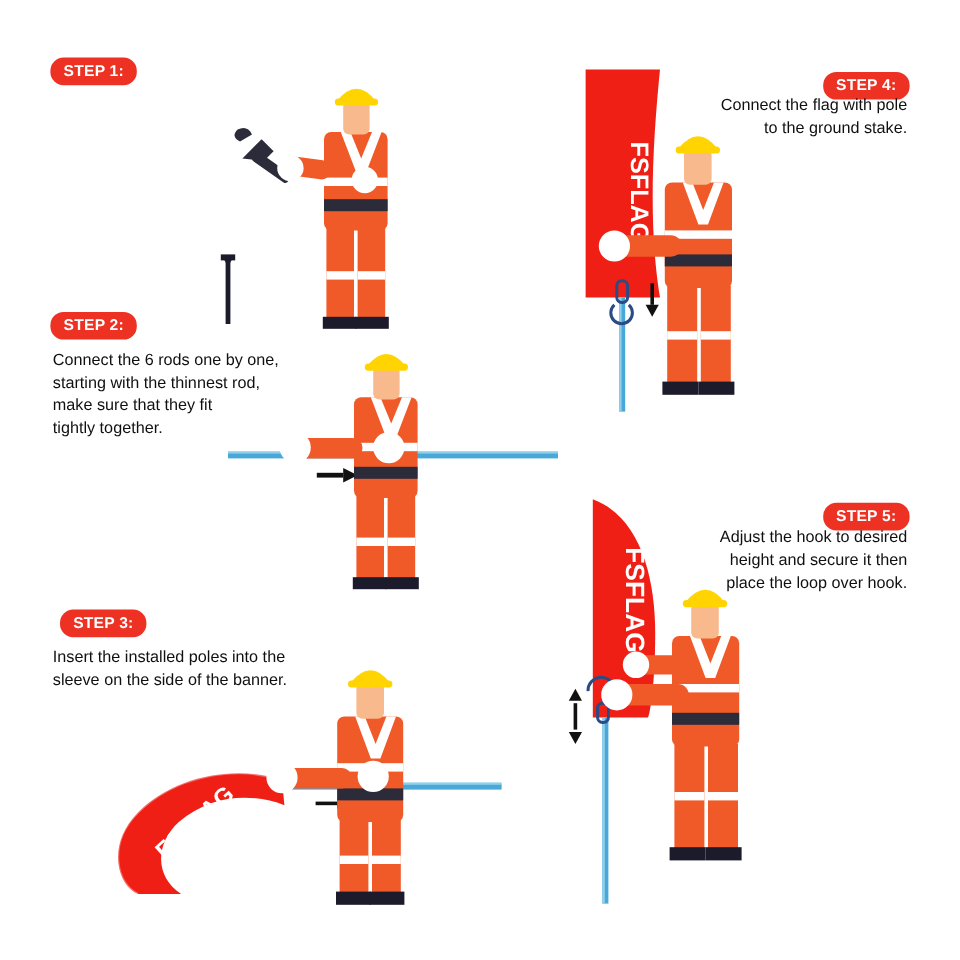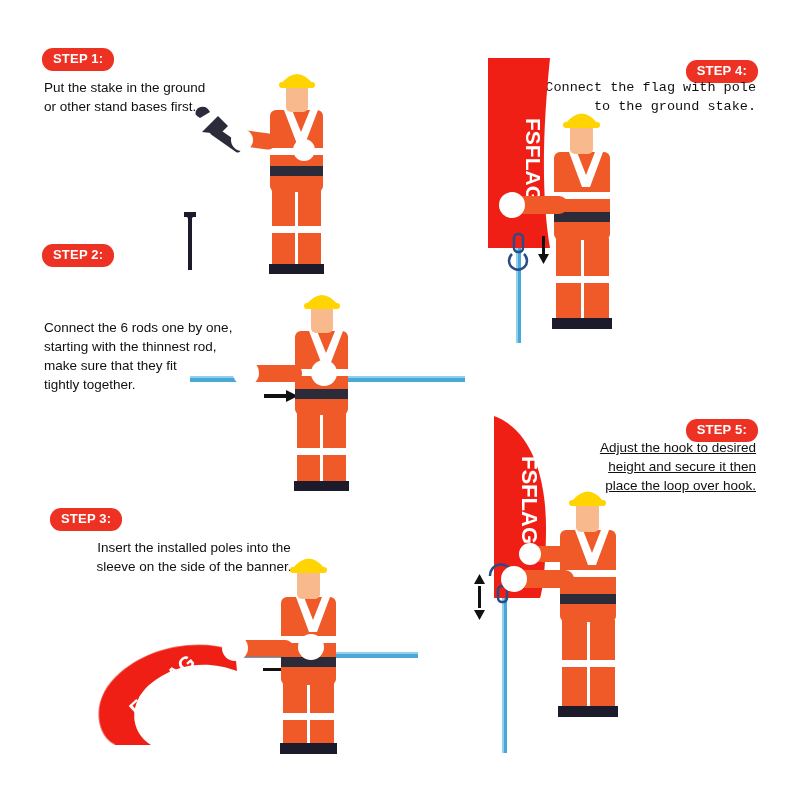--- a/index.html
+++ b/index.html
@@ -37,22 +37,20 @@
   .step-text.right { text-align: right; }
   .fig { position: absolute; }
   .fig svg { display: block; }
 </style>
 </head>
 <body>
 
 <div id="canvas">
 
   <div class="step-badge" style="left:42px; top:48px;">STEP 1:</div>
-  <div class="step-text" style="left:44px; top:78px; width:280px;">Put the stake in the ground
-or other stand bases first.</div>
 
   <div class="fig" style="left:180px; top:40px; width:190px; height:240px;">
     <svg width="190" height="240" viewBox="0 0 190 240">
 
       <g>
         <rect x="8" y="178" width="4" height="52" fill="#1b1b2b"></rect>
         <polygon points="6,175 14,175 10,182" fill="#1b1b2b"></polygon>
         <rect x="4" y="172" width="12" height="5" fill="#1b1b2b"></rect>
       </g>
 
@@ -81,22 +79,22 @@
         <rect x="99" y="42" width="36" height="6" rx="3" fill="#ffd400"></rect>
 
         <rect x="58" y="92" width="38" height="16" rx="8" fill="#f05a28" transform="rotate(8 77 100)"></rect>
         <circle cx="62" cy="100" r="11" fill="#ffffff"></circle>
 
         <circle cx="124" cy="110" r="11" fill="#ffffff"></circle>
       </g>
     </svg>
   </div>
 
-  <div class="step-badge" style="left:42px; top:244px;">STEP 2:</div>
-  <div class="step-text" style="left:44px; top:290px; width:300px;margin-top:28px;">Connect the 6 rods one by one,
+  <div class="step-badge" style="left:42px; top:260px;">STEP 2:</div>
+  <div class="step-text" style="left:44px; top:290px; width:300px;">Connect the 6 rods one by one,
 starting with the thinnest rod,
 make sure that they fit
 tightly together.</div>
 
   <div class="fig" style="left:180px; top:265px; width:290px; height:235px;">
     <svg width="290" height="235" viewBox="0 0 290 235">
 
       <g>
         <rect x="10" y="112" width="275" height="5" fill="#4aa8d8"></rect>
         <rect x="10" y="111" width="275" height="2" fill="#8fd0ec"></rect>
@@ -124,21 +122,21 @@
 
         <rect x="62" y="100" width="60" height="17" rx="8" fill="#f05a28"></rect>
         <circle cx="66" cy="108" r="13" fill="#ffffff"></circle>
 
         <circle cx="144" cy="108" r="13" fill="#ffffff"></circle>
       </g>
     </svg>
   </div>
 
   <div class="step-badge" style="left:50px; top:508px;">STEP 3:</div>
-  <div class="step-text" style="left:44px; top:538px; width:300px;text-align:center;">Insert the installed poles into the
+  <div class="step-text" style="left:44px; top:538px; width:300px;">Insert the installed poles into the
 sleeve on the side of the banner.</div>
 
   <div class="fig" style="left:85px; top:505px; width:340px; height:265px;">
     <svg width="340" height="265" viewBox="0 0 340 265">
 
       <g>
         <path d="M150 145 C110 132 60 142 30 172 C4 198 12 232 30 240 L66 240 C44 226 44 198 64 180 C92 156 126 156 152 166 Z" fill="#f01f15"></path>
         <path d="M150 145 C110 132 60 142 30 172 C4 198 12 232 30 240" fill="none" stroke="#ffffff" stroke-width="2" opacity="0.35"></path>
         <text x="52" y="212" fill="#ffffff" font-family="Liberation Sans, sans-serif" font-size="20" font-weight="bold" transform="rotate(-42 52 212)">FSFLAG</text>
       </g>
@@ -168,21 +166,21 @@
         <path d="M207 64 q17 -21 33 0 z" fill="#ffd400"></path>
         <rect x="205" y="62" width="37" height="6" rx="3" fill="#ffd400"></rect>
         <rect x="146" y="135" width="62" height="17" rx="8" fill="#f05a28"></rect>
         <circle cx="150" cy="143" r="13" fill="#ffffff"></circle>
         <circle cx="226" cy="142" r="13" fill="#ffffff"></circle>
       </g>
     </svg>
   </div>
 
   <div class="step-badge" style="right:42px; top:60px;">STEP 4:</div>
-  <div class="step-text right" style="right:44px; top:78px; width:280px;font-family:Liberation Mono, monospace;">Connect the flag with pole
+  <div class="step-text right" style="right:44px; top:78px; width:280px;">Connect the flag with pole
 to the ground stake.</div>
 
   <div class="fig" style="left:478px; top:48px; width:300px; height:320px;">
     <svg width="300" height="320" viewBox="0 0 300 320">
 
       <g>
         <path d="M10 10 L72 10 C66 70 62 140 72 200 L10 200 Z" fill="#f01f15"></path>
         <text x="48" y="70" fill="#ffffff" font-family="Liberation Sans, sans-serif" font-size="21" font-weight="bold" transform="rotate(90 48 70)">FSFLAG</text>
       </g>
 
@@ -213,21 +211,21 @@
         <path d="M87 76 q17 -21 33 0 z" fill="#ffd400"></path>
         <rect x="85" y="74" width="37" height="6" rx="3" fill="#ffd400"></rect>
 
         <rect x="30" y="148" width="60" height="18" rx="9" fill="#f05a28"></rect>
         <circle cx="34" cy="157" r="13" fill="#ffffff"></circle>
       </g>
     </svg>
   </div>
 
   <div class="step-badge" style="right:42px; top:419px;">STEP 5:</div>
-  <div class="step-text right" style="right:44px; top:438px; width:300px;text-decoration:underline;">Adjust the hook to desired
+  <div class="step-text right" style="right:44px; top:438px; width:300px;">Adjust the hook to desired
 height and secure it then
 place the loop over hook.</div>
 
   <div class="fig" style="left:470px; top:408px; width:310px; height:360px;">
     <svg width="310" height="360" viewBox="0 0 310 360">
 
       <g>
         <path d="M24 8 C62 22 76 70 76 120 C76 160 72 185 70 190 L24 190 Z" fill="#f01f15"></path>
         <text x="52" y="48" fill="#ffffff" font-family="Liberation Sans, sans-serif" font-size="22" font-weight="bold" transform="rotate(90 52 48)">FSFLAG</text>
       </g>

